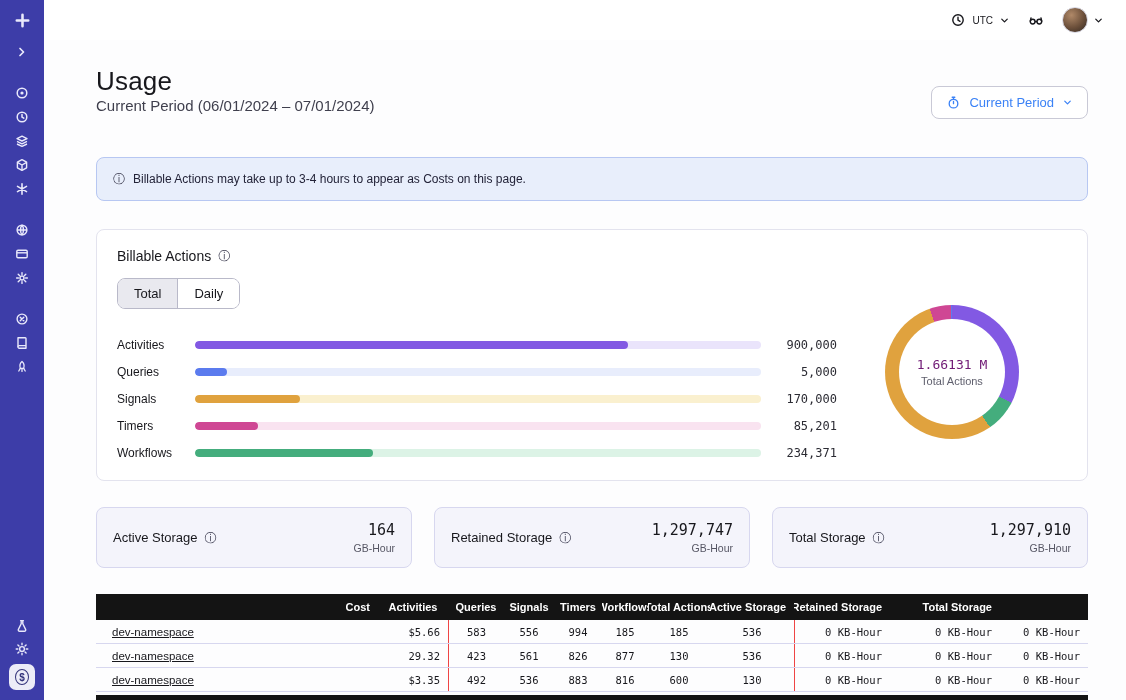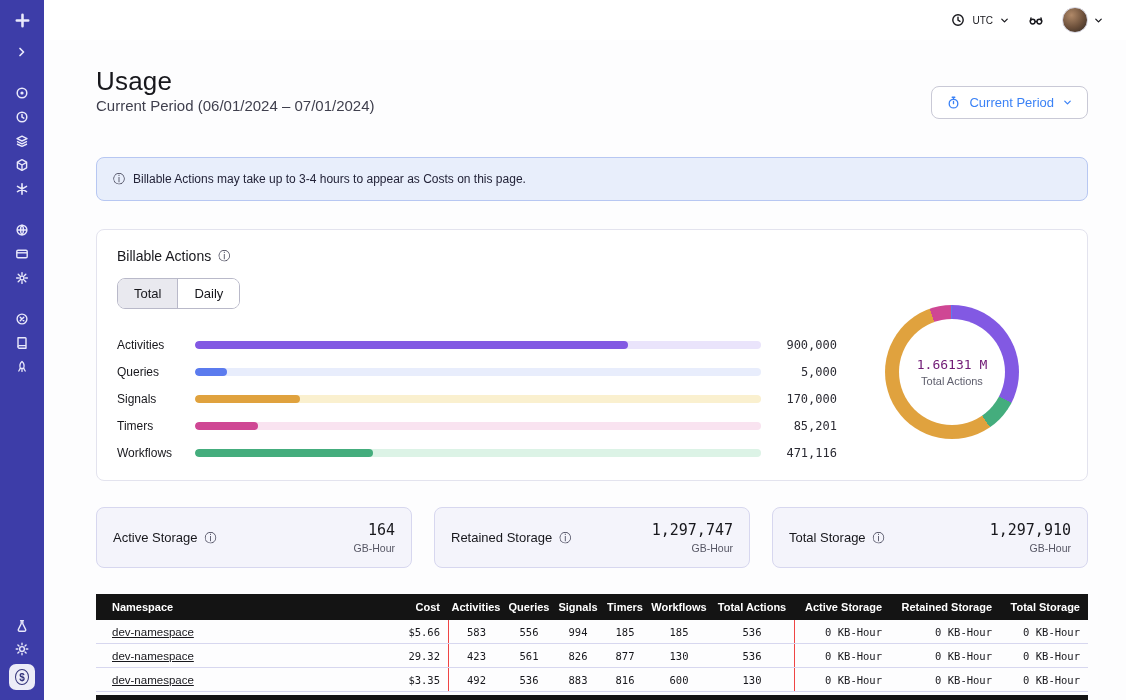--- a/index.html
+++ b/index.html
@@ -330,21 +330,21 @@
                   <span class="bar-track" style="background: rgb(249, 227, 240);">
                     <span class="bar-fill" style="width: 11.1%; background: rgb(207, 71, 148);"></span>
                   </span>
                   <span class="bar-value">85,201</span>
                 </div>
                 <div class="bar-row">
                   <span class="bar-label">Workflows</span>
                   <span class="bar-track" style="background: rgb(220, 243, 230);">
                     <span class="bar-fill" style="width: 31.5%; background: rgb(68, 173, 125);"></span>
                   </span>
-                  <span class="bar-value">471,116</span>
+                  <span class="bar-value">234,371</span>
                 </div>
               </div>
           </div>
           <div class="donut-box">
             <div class="donut" style="background: conic-gradient(rgb(130, 89, 227) 0%, rgb(130, 89, 227) 32.6%, rgb(68, 173, 125) 32.6%, rgb(68, 173, 125) 40.4%, rgb(224, 162, 62) 40.4%, rgb(224, 162, 62) 94.6%, rgb(207, 71, 148) 94.6%, rgb(207, 71, 148) 99.7%, rgb(91, 123, 238) 99.7%, rgb(91, 123, 238) 100%);">
               <div class="hole">
                 <div class="donut-value">1.66131 M</div>
                 <div class="donut-label">Total Actions</div>
               </div>
             </div>
@@ -380,21 +380,20 @@
             </div>
             <div>
               <div class="scard-value">1,297,910</div>
               <div class="scard-unit">GB-Hour</div>
             </div>
           </div>
         </div>
 
       <div class="table">
           <div class="trow thead">
-            <span class="tcell a-left">Namespace</span>
             <span class="tcell a-right">Cost</span>
             <span class="tcell a-center">Activities</span>
             <span class="tcell a-center">Queries</span>
             <span class="tcell a-center">Signals</span>
             <span class="tcell a-center">Timers</span>
             <span class="tcell a-center">Workflows</span>
             <span class="tcell a-center">Total Actions</span>
             <span class="tcell a-right">Active Storage</span>
             <span class="tcell a-right">Retained Storage</span>
             <span class="tcell a-right">Total Storage</span>

